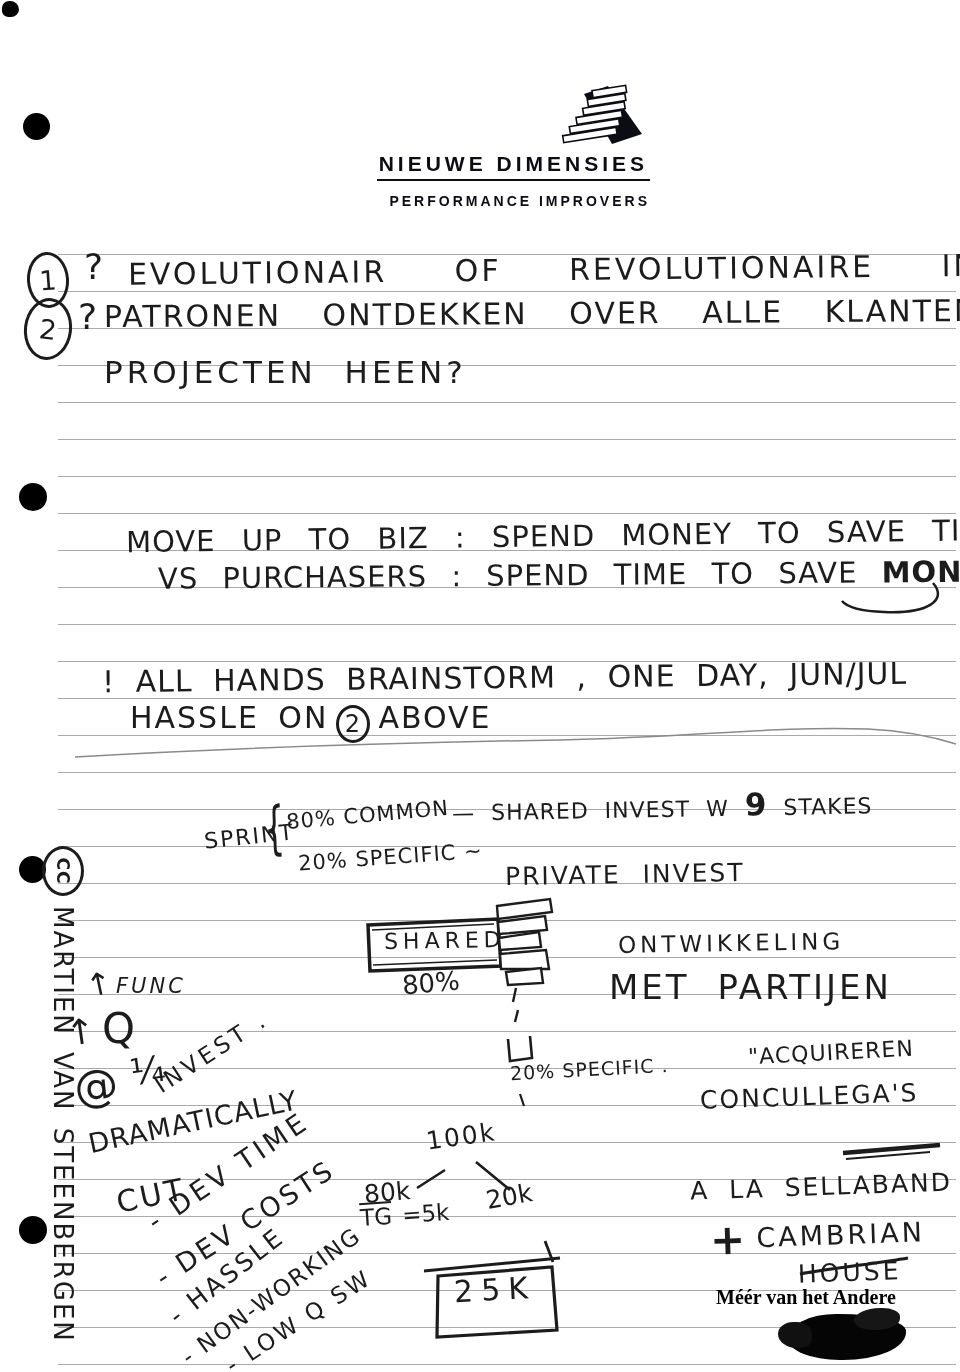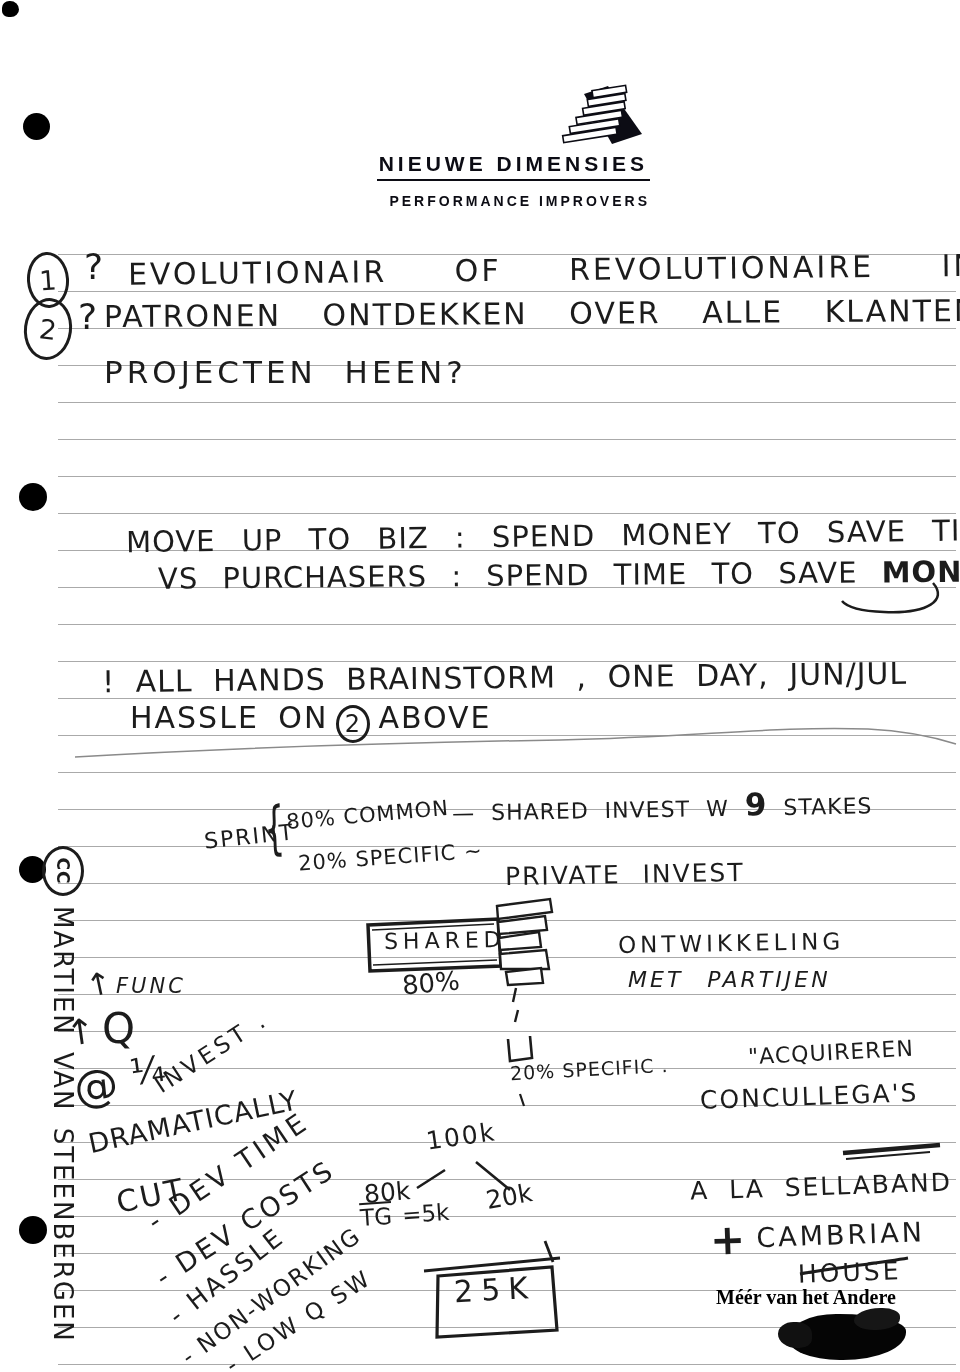--- a/index.html
+++ b/index.html
@@ -93,21 +93,21 @@
     <span>STAKES</span>
   </div>
   <div class="hw" style="left:298px;top:845px;font-size:21px;letter-spacing:1px;transform:rotate(-4deg);">20% SPECIFIC ~</div>
   <div class="hw" style="left:505px;top:860px;font-size:25px;letter-spacing:2px;word-spacing:12px;transform:rotate(-1deg);">PRIVATE INVEST</div>
 
   <div class="hw" style="left:384px;top:928px;font-size:22px;letter-spacing:5px;transform:rotate(-1deg);">SHARED</div>
   <div class="hw" style="left:402px;top:968px;font-size:26px;transform:rotate(-5deg);">80%</div>
   <div class="hw" style="left:510px;top:1058px;font-size:19px;letter-spacing:1px;transform:rotate(-3deg);">20% SPECIFIC .</div>
 
   <div class="hw" style="left:618px;top:930px;font-size:23px;letter-spacing:4px;word-spacing:6px;transform:rotate(-1deg);">ONTWIKKELING</div>
-  <div class="hw" style="left:628px;top:967px;font-size:22px;letter-spacing:3px;word-spacing:14px;font-style:italic;">MET PARTIJEN</div>
+  <div class="hw" style="left:609px;top:967px;font-size:34px;letter-spacing:3px;word-spacing:14px;">MET PARTIJEN</div>
   <div class="hw" style="left:748px;top:1040px;font-size:22px;letter-spacing:1px;transform:rotate(-3deg);">"ACQUIREREN</div>
   <div class="hw" style="left:700px;top:1082px;font-size:25px;letter-spacing:2px;transform:rotate(-2deg);">CONCULLEGA'S</div>
 
   <div class="hw" style="left:86px;top:966px;font-size:31px;transform:rotate(-12deg);">↑</div>
   <div class="hw" style="left:116px;top:974px;font-size:21px;letter-spacing:3px;font-style:italic;">FUNC</div>
   <div class="hw" style="left:66px;top:1012px;font-size:35px;transform:rotate(-8deg);">↑</div>
   <div class="hw" style="left:102px;top:1004px;font-size:42px;">Q</div>
   <div class="hw" style="left:74px;top:1060px;font-size:44px;transform:rotate(-6deg);">@</div>
   <div class="hw" style="left:130px;top:1050px;font-size:36px;transform:rotate(-8deg);">¼</div>
   <div class="hw" style="left:164px;top:1072px;font-size:23px;letter-spacing:4px;transform:rotate(-33deg);transform-origin:left bottom;">INVEST .</div>

